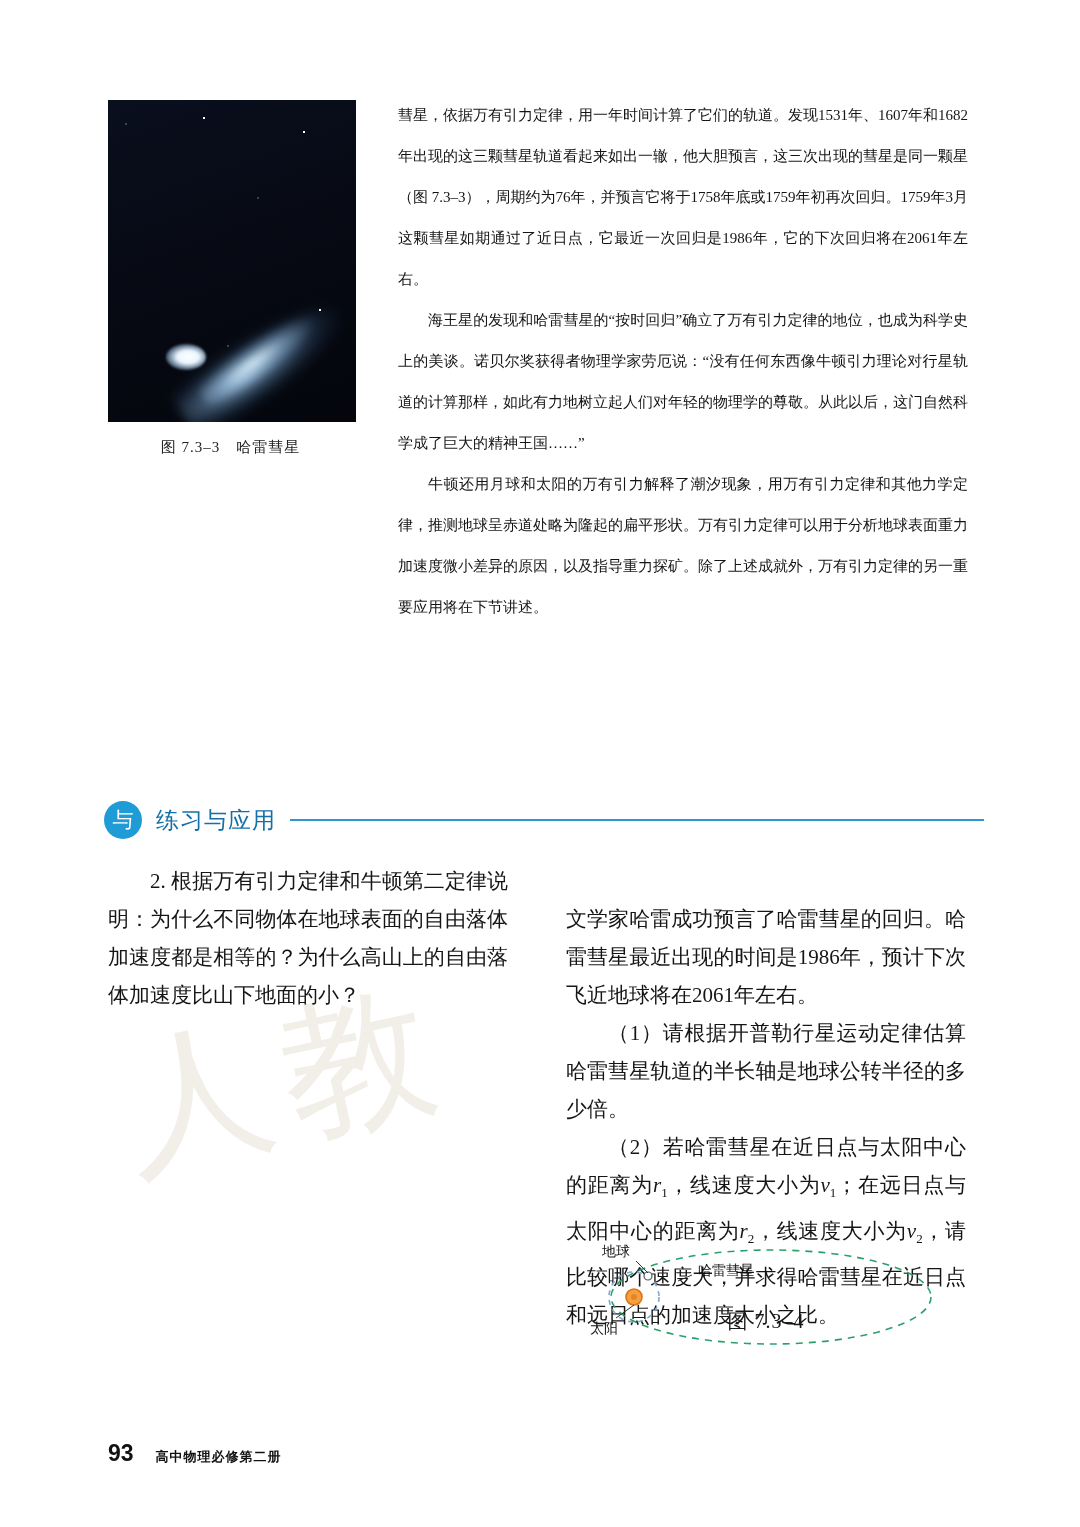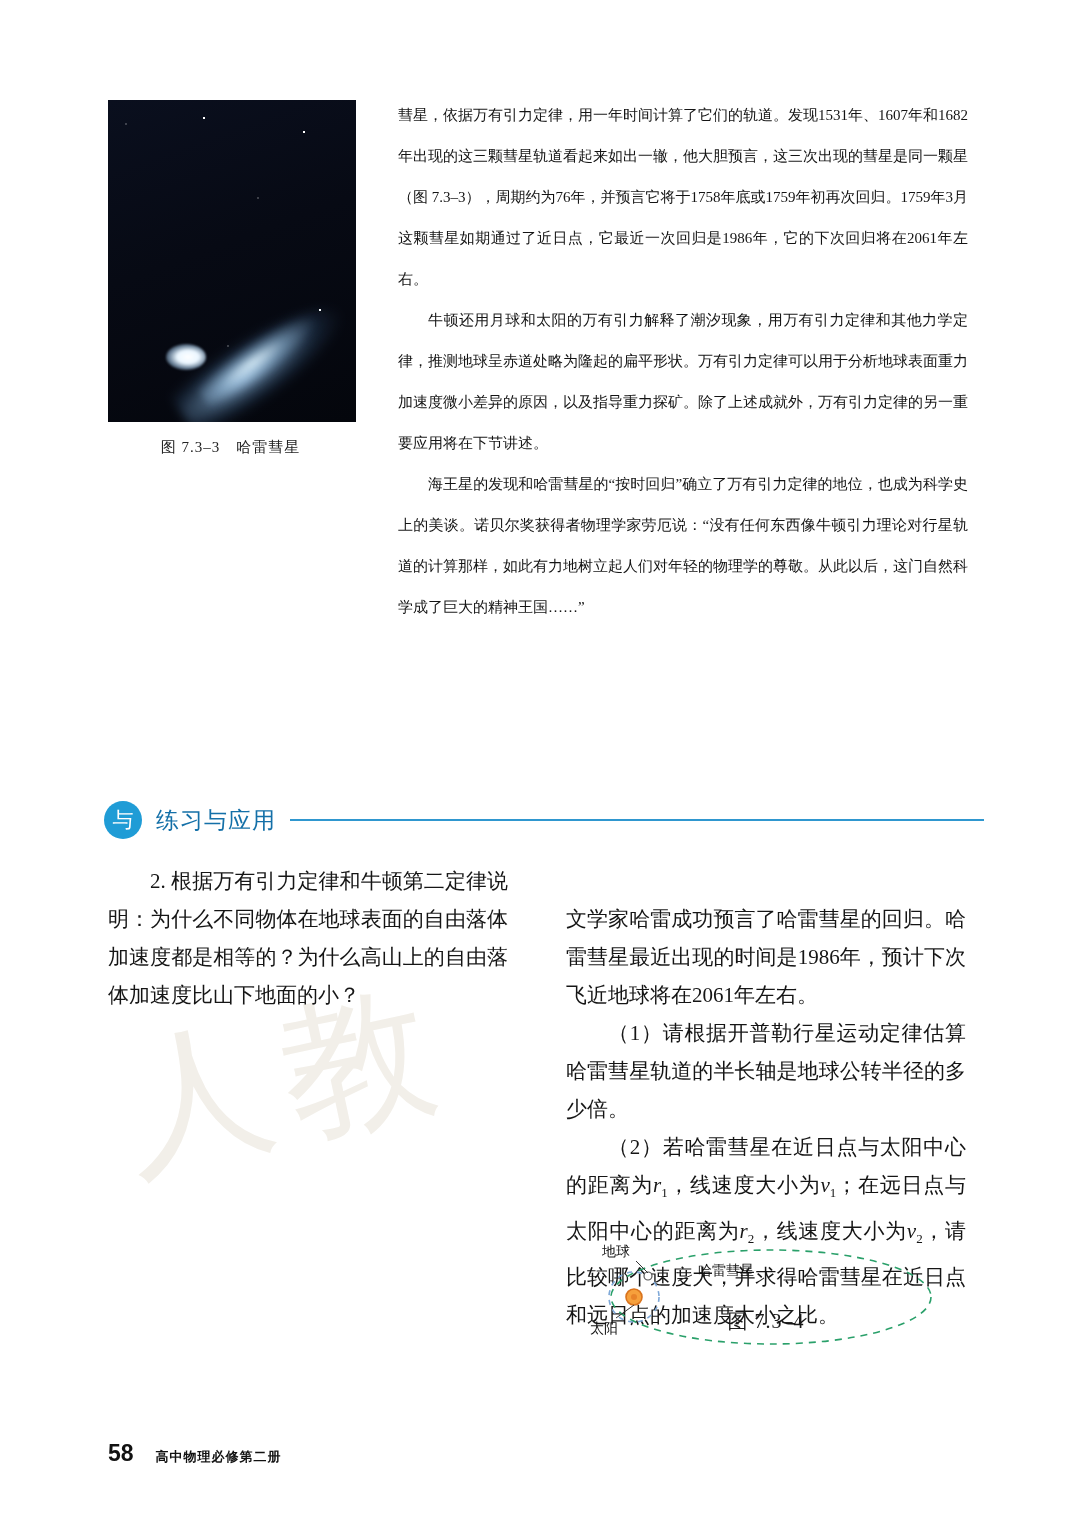--- a/index.html
+++ b/index.html
@@ -235,22 +235,22 @@
       <div class="starfield"></div>
       <div class="comet-tail"></div>
       <div class="comet-tail2"></div>
       <div class="comet-head"></div>
     </div>
     <div class="figure-caption">图 7.3–3　哈雷彗星</div>
   </div>
 
   <div class="intro-col">
     <p>彗星，依据万有引力定律，用一年时间计算了它们的轨道。发现1531年、1607年和1682年出现的这三颗彗星轨道看起来如出一辙，他大胆预言，这三次出现的彗星是同一颗星（图 7.3–3），周期约为76年，并预言它将于1758年底或1759年初再次回归。1759年3月这颗彗星如期通过了近日点，它最近一次回归是1986年，它的下次回归将在2061年左右。</p>
+    <p>海王星的发现和哈雷彗星的“按时回归”确立了万有引力定律的地位，也成为科学史上的美谈。诺贝尔奖获得者物理学家劳厄说：“没有任何东西像牛顿引力理论对行星轨道的计算那样，如此有力地树立起人们对年轻的物理学的尊敬。从此以后，这门自然科学成了巨大的精神王国……”</p>
     <p>牛顿还用月球和太阳的万有引力解释了潮汐现象，用万有引力定律和其他力学定律，推测地球呈赤道处略为隆起的扁平形状。万有引力定律可以用于分析地球表面重力加速度微小差异的原因，以及指导重力探矿。除了上述成就外，万有引力定律的另一重要应用将在下节讲述。</p>
-    <p>海王星的发现和哈雷彗星的“按时回归”确立了万有引力定律的地位，也成为科学史上的美谈。诺贝尔奖获得者物理学家劳厄说：“没有任何东西像牛顿引力理论对行星轨道的计算那样，如此有力地树立起人们对年轻的物理学的尊敬。从此以后，这门自然科学成了巨大的精神王国……”</p>
   </div>
 </div>
 
 <div class="section-head">
   <div class="sec-badge">与</div>
   <div class="sec-title">练习与应用</div>
   <div class="sec-rule"></div>
 </div>
 
 <div class="col-left">
@@ -274,15 +274,15 @@
     <line x1="82" y1="58" x2="70" y2="46" stroke="#333" stroke-width="1"></line>
     <line x1="112" y1="66" x2="126" y2="60" stroke="#333" stroke-width="1"></line>
     <text x="38" y="118" font-family="Liberation Serif, serif" font-size="14" fill="#111" text-anchor="middle">太阳</text>
     <text x="50" y="41" font-family="Liberation Serif, serif" font-size="14" fill="#111" text-anchor="middle">地球</text>
     <text x="160" y="60" font-family="Liberation Serif, serif" font-size="14" fill="#111" text-anchor="middle">哈雷彗星</text>
   </svg>
 </div>
 <div class="orbit-caption">图 7.3–4</div>
 
 <div class="footer">
-  <span class="page-num">58</span>
+  <span class="page-num">93</span>
   <span class="book-title">高中物理必修第二册</span>
 </div>
 
 </body></html>

